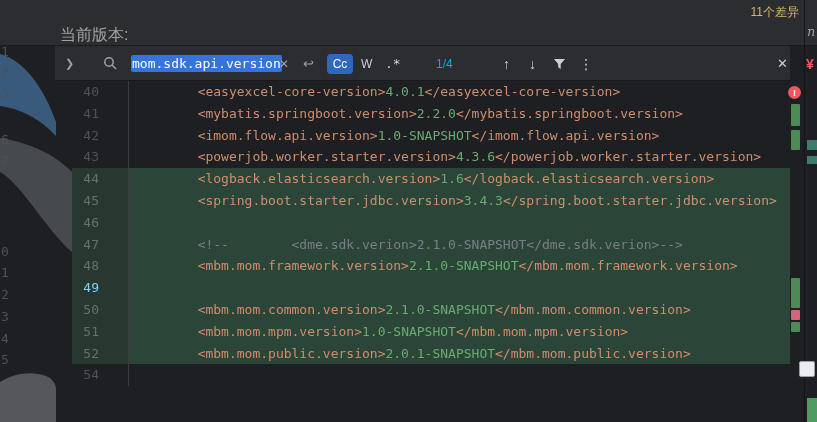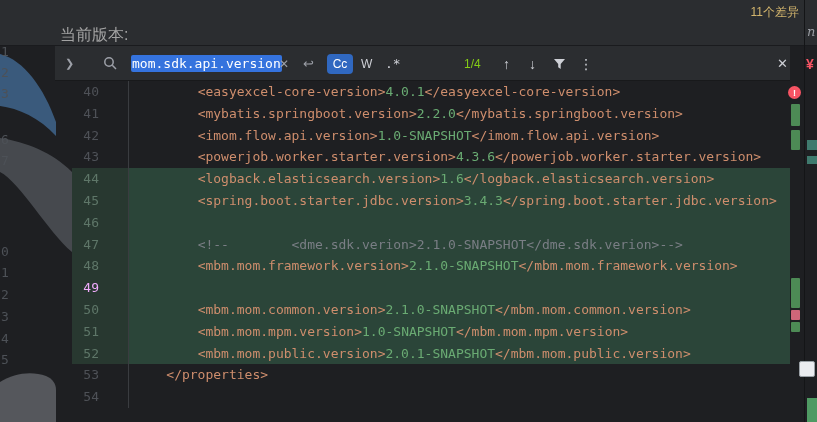--- a/index.html
+++ b/index.html
@@ -26,39 +26,39 @@
   .sb-chevron { left:10px; color:#9da0a8; font-size:11px; cursor:pointer; }
   .sb-mag { left:48px; }
   .sb-query { left:76px; font-family:"DejaVu Sans Mono", monospace; font-size:13px; color:#dfe1e5; }
   .sb-query .sel { background:#3573de; color:#fff; padding:1px 1px; border-radius:2px; }
   .sb-clear { left:224px; color:#9da0a8; font-size:12px; cursor:pointer; }
   .sb-newline { left:248px; color:#9da0a8; font-size:13px; cursor:pointer; }
   .sb-cc { left:272px; top:8px; height:20px; width:26px; background:#3068c0; border-radius:4px;
            color:#fff; font-size:12px; display:flex; align-items:center; justify-content:center; cursor:pointer;text-align:right; }
   .sb-w { left:306px; color:#ced0d6; font-size:12px; cursor:pointer; }
   .sb-regex { left:330px; color:#ced0d6; font-size:13px; font-family:"DejaVu Sans Mono", monospace; cursor:pointer; }
-  .sb-counter { left:409px; color:#84cc16; font-size:12px; }
+  .sb-counter { left:381px; color:#0ea5e9; font-size:12px; }
   .sb-up { left:448px; color:#ced0d6; font-size:14px; cursor:pointer; }
   .sb-down { left:474px; color:#ced0d6; font-size:14px; cursor:pointer; }
   .sb-filter { left:498px; cursor:pointer; }
   .sb-more { left:524px; color:#ced0d6; font-size:14px; cursor:pointer; }
   .sb-close { left:722px; color:#ced0d6; font-size:13px; cursor:pointer; }
 
   
   .editor { position:absolute; left:0; top:81px; width:790px; bottom:0; z-index:1;
             overflow:hidden;
             font-family:"DejaVu Sans Mono", monospace; font-size:13px; }
   .row { display:flex; height:21.8px; line-height:21.8px; white-space:pre; }
   .spacer { width:72px; flex:none; }
   .gutter { width:56px; flex:none; text-align:right; padding-right:29px;
             color:#4e5157; cursor:pointer; }
   .code { flex:1; border-left:1px solid #3a3c40; padding-left:6px; color:#bcbec4; cursor:text; }
   .row.added .code { background:#2b4539; }
   .row.added .gutter { background:#283830; color:#5e7668;text-align:right; }
-  .row.active .gutter { color:#f0abfc; }
+  .row.active .gutter { color:#7dd3fc; }
   .seg-tag { color:#cf8e6d; }
   .seg-value { color:#6aab73; }
   .seg-comment { color:#7a7e85; }
   .seg-sel { background:#2f65ba; color:#ffffff; border-radius:2px; }
   .match-box { display:inline-block; border:2px solid #d3602c; border-radius:5px;
                padding:0 14px 0 14px; margin-left:-16px; line-height:17px; }
 
   
   .stripe { position:absolute; left:786px; top:0; width:31px; height:422px; z-index:7; }
   .err-icon { position:absolute; left:2px; top:86px; width:13px; height:13px; border-radius:50%;
@@ -112,21 +112,20 @@
         <div class="row"><div class="spacer"></div><div class="gutter">43</div><div class="code"><span>        </span><span class="seg-tag">&lt;powerjob.worker.starter.version&gt;</span><span class="seg-value">4.3.6</span><span class="seg-tag">&lt;/powerjob.worker.starter.version&gt;</span></div></div>
         <div class="row added"><div class="spacer"></div><div class="gutter">44</div><div class="code"><span>        </span><span class="seg-tag">&lt;logback.elasticsearch.version&gt;</span><span class="seg-value">1.6</span><span class="seg-tag">&lt;/logback.elasticsearch.version&gt;</span></div></div>
         <div class="row added"><div class="spacer"></div><div class="gutter">45</div><div class="code"><span>        </span><span class="seg-tag">&lt;spring.boot.starter.jdbc.version&gt;</span><span class="seg-value">3.4.3</span><span class="seg-tag">&lt;/spring.boot.starter.jdbc.version&gt;</span></div></div>
         <div class="row added"><div class="spacer"></div><div class="gutter">46</div><div class="code"></div></div>
         <div class="row added"><div class="spacer"></div><div class="gutter">47</div><div class="code"><span>        </span><span class="seg-comment">&lt;!--        &lt;dme.sdk.verion&gt;2.1.0-SNAPSHOT&lt;/dme.sdk.verion&gt;--&gt;</span></div></div>
         <div class="row added"><div class="spacer"></div><div class="gutter">48</div><div class="code"><span>        </span><span class="seg-tag">&lt;mbm.mom.framework.version&gt;</span><span class="seg-value">2.1.0-SNAPSHOT</span><span class="seg-tag">&lt;/mbm.mom.framework.version&gt;</span></div></div>
         <div class="row added active"><div class="spacer"></div><div class="gutter">49</div><div class="code"><span>        </span></div></div>
         <div class="row added"><div class="spacer"></div><div class="gutter">50</div><div class="code"><span>        </span><span class="seg-tag">&lt;mbm.mom.common.version&gt;</span><span class="seg-value">2.1.0-SNAPSHOT</span><span class="seg-tag">&lt;/mbm.mom.common.version&gt;</span></div></div>
         <div class="row added"><div class="spacer"></div><div class="gutter">51</div><div class="code"><span>        </span><span class="seg-tag">&lt;mbm.mom.mpm.version&gt;</span><span class="seg-value">1.0-SNAPSHOT</span><span class="seg-tag">&lt;/mbm.mom.mpm.version&gt;</span></div></div>
         <div class="row added"><div class="spacer"></div><div class="gutter">52</div><div class="code"><span>        </span><span class="seg-tag">&lt;mbm.mom.public.version&gt;</span><span class="seg-value">2.0.1-SNAPSHOT</span><span class="seg-tag">&lt;/mbm.mom.public.version&gt;</span></div></div>
-        <div class="row"><div class="spacer"></div><div class="gutter">53</div><div class="code"><span>    </span><span class="seg-tag">&lt;/properties&gt;</span></div></div>
         <div class="row"><div class="spacer"></div><div class="gutter">54</div><div class="code"></div></div>
       </div>
   </div>
 
   <div class="search-bar">
     <span class="sb-item sb-chevron">❯</span>
     <span class="sb-item sb-mag">
       <svg width="15" height="15" viewBox="0 0 15 15">
         <circle cx="6" cy="6" r="4.2" fill="none" stroke="#9da0a8" stroke-width="1.5"></circle>
         <line x1="9.3" y1="9.3" x2="13" y2="13" stroke="#9da0a8" stroke-width="1.5"></line>

